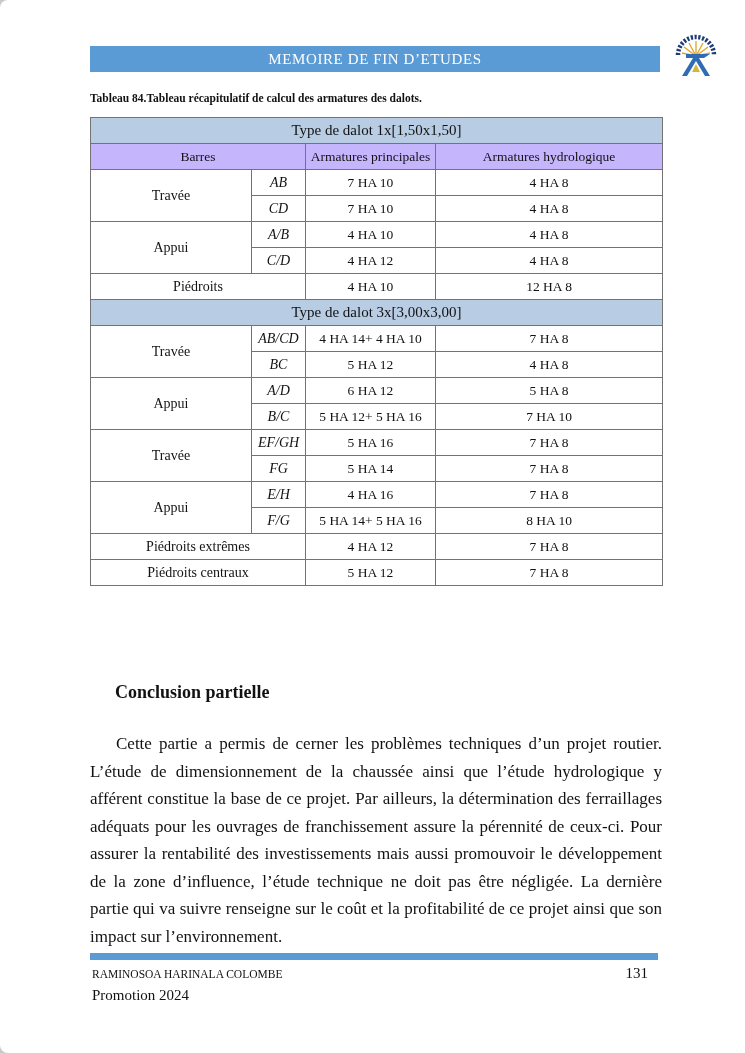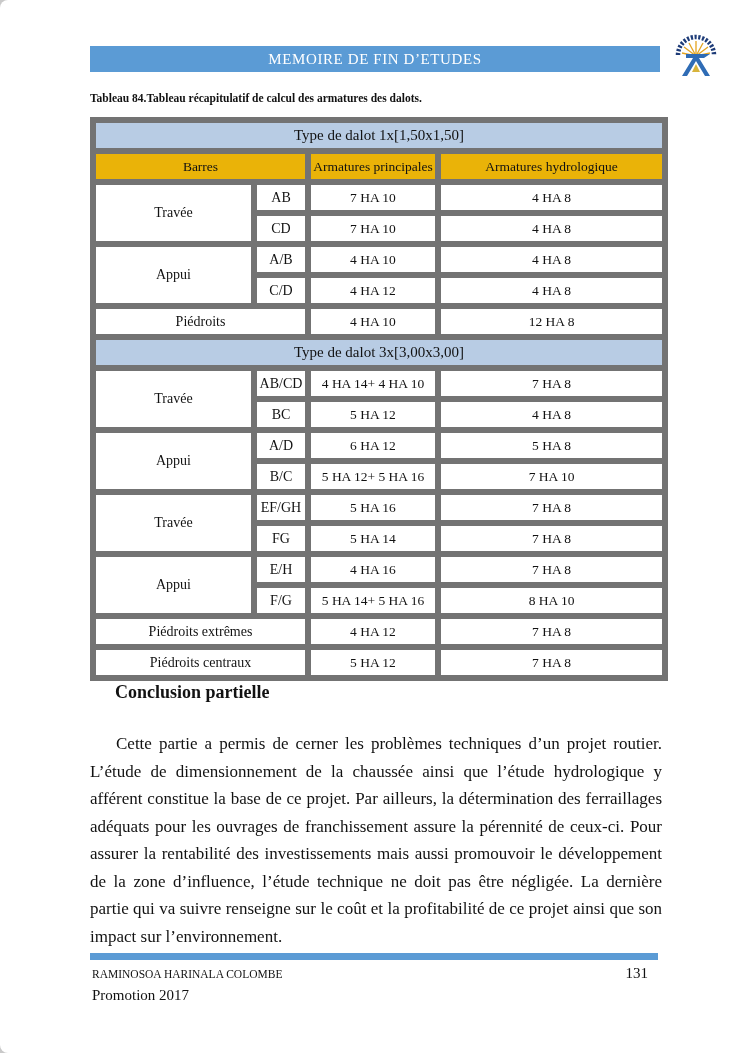--- a/index.html
+++ b/index.html
@@ -25,34 +25,34 @@
   .logo { position: absolute; left: 673px; top: 30px; width: 46px; height: 50px; }
   .caption {
     position: absolute; left: 90px; top: 92px; width: 572px;
     font-weight: bold; font-size: 11.5px;
   }
   table.rebar {
     position: absolute; left: 90px; top: 117px;
     width: 572px; border-collapse: collapse; table-layout: fixed;
   }
   table.rebar td {
-    border: 6px solid #737373;
+    border: 1px solid #737373;
     text-align: center; vertical-align: middle;
     height: 25px; padding: 0 2px;
     font-size: 13.5px;
     overflow: hidden; white-space: nowrap;
   }
   table.rebar td.sect {
     background: #b8cce4; font-size: 15px;
   }
   table.rebar td.hdr {
-    background: #eab308; font-size: 13.5px;
+    background: #c4b5fd; font-size: 13.5px;
   }
   table.rebar td.grp { font-size: 14px; }
-  table.rebar td.bar { font-size: 14px; }
+  table.rebar td.bar { font-size: 14px; font-style: italic; }
   .conclusion-heading {
     position: absolute; left: 115px; top: 682px;
     font-size: 18px; font-weight: bold; 
   }
   .conclusion-body {
     position: absolute; left: 90px; top: 730px; width: 572px;
     font-size: 17px; line-height: 27.5px;
     text-align: justify; text-indent: 26px;
   }
   .footer-bar {
@@ -206,15 +206,15 @@
   </table>
 
   <div class="conclusion-heading">Conclusion partielle</div>
   <div class="conclusion-body">Cette partie a permis de cerner les problèmes techniques d’un projet routier. L’étude de dimensionnement de la chaussée ainsi que l’étude hydrologique y afférent constitue la base de ce projet. Par ailleurs, la détermination des ferraillages adéquats pour les ouvrages de franchissement assure la pérennité de ceux-ci. Pour assurer la rentabilité des investissements mais aussi promouvoir le développement de la zone d’influence, l’étude technique ne doit pas être négligée. La dernière partie qui va suivre renseigne sur le coût et la profitabilité de ce projet ainsi que son impact sur l’environnement.</div>
 
   <div class="footer-bar"></div>
   <div class="footer-line">
     <span>RAMINOSOA HARINALA COLOMBE</span>
     <span class="pagenum">131</span>
   </div>
-  <div class="promotion">Promotion 2017</div>
+  <div class="promotion">Promotion 2024</div>
 
 </div>
 
 </body></html>

